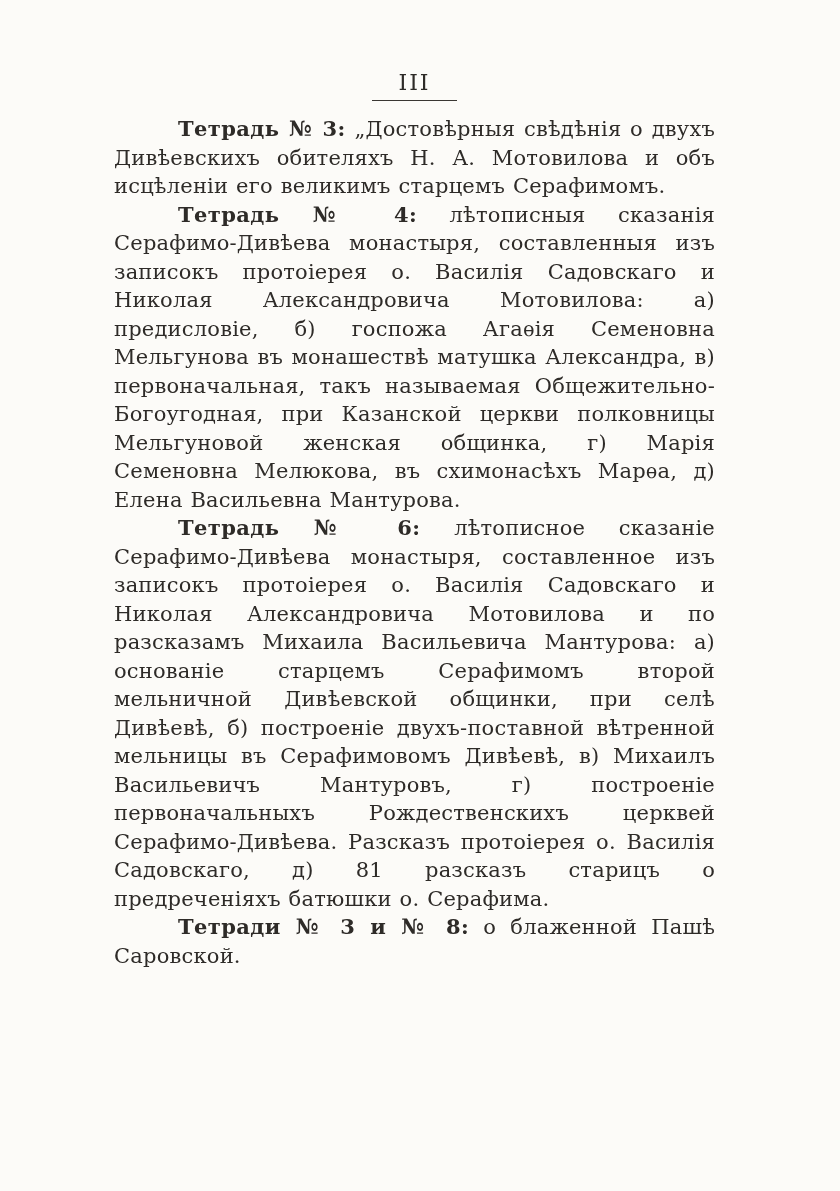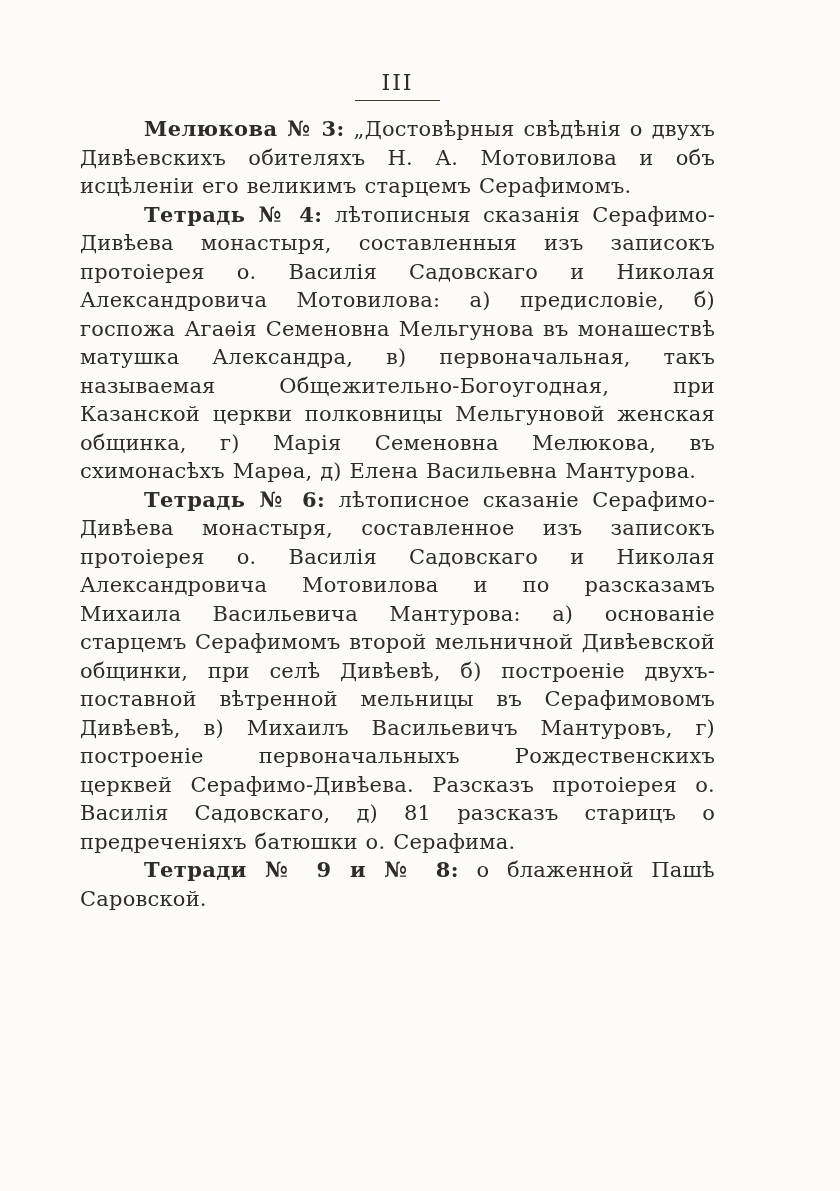--- a/index.html
+++ b/index.html
@@ -7,21 +7,21 @@
     padding: 0;
     background: #e9e7e2;
   }
   .page {
     position: relative;
     width: 840px;
     height: 1191px;
     margin: 0 auto;
     background: #fcfbf8;
     box-sizing: border-box;
-    padding: 70px 125px 0 80px;
+    padding: 70px 125px 0 114px;
     font-family: "DejaVu Serif", "Liberation Serif", serif;
     color: #2e2b28;
     overflow: hidden;
   }
   .page-number-wrap {
     text-align: center;
     margin-bottom: 14px;
   }
   .page-number {
     display: inline-block;
@@ -48,18 +48,18 @@
   }
 </style>
 </head>
 <body>
 
 <div class="page">
   <div class="page-number-wrap">
     <span class="page-number">III</span>
   </div>
   <div class="body-text">
-      <p class="para"><b class="head">Мелюкова № 3:</b> „Достовѣрныя свѣдѣнія о двухъ Дивѣевскихъ обителяхъ Н. А. Мотовилова и объ исцѣленіи его великимъ старцемъ Серафимомъ.</p>
+      <p class="para"><b class="head">Тетрадь № 3:</b> „Достовѣрныя свѣдѣнія о двухъ Дивѣевскихъ обителяхъ Н. А. Мотовилова и объ исцѣленіи его великимъ старцемъ Серафимомъ.</p>
       <p class="para"><b class="head">Тетрадь № 4:</b> лѣтописныя сказанія Серафимо-Дивѣева монастыря, составленныя изъ записокъ протоіерея о. Василія Садовскаго и Николая Александровича Мотовилова: а) предисловіе, б) госпожа Агаѳія Семеновна Мельгунова въ монашествѣ матушка Александра, в) первоначальная, такъ называемая Общежительно-Богоугодная, при Казанской церкви полковницы Мельгуновой женская общинка, г) Марія Семеновна Мелюкова, въ схимонасѣхъ Марѳа, д) Елена Васильевна Мантурова.</p>
       <p class="para"><b class="head">Тетрадь № 6:</b> лѣтописное сказаніе Серафимо-Дивѣева монастыря, составленное изъ записокъ протоіерея о. Василія Садовскаго и Николая Александровича Мотовилова и по разсказамъ Михаила Васильевича Мантурова: а) основаніе старцемъ Серафимомъ второй мельничной Дивѣевской общинки, при селѣ Дивѣевѣ, б) построеніе двухъ-поставной вѣтренной мельницы въ Серафимовомъ Дивѣевѣ, в) Михаилъ Васильевичъ Мантуровъ, г) построеніе первоначальныхъ Рождественскихъ церквей Серафимо-Дивѣева. Разсказъ протоіерея о. Василія Садовскаго, д) 81 разсказъ старицъ о предреченіяхъ батюшки о. Серафима.</p>
-      <p class="para"><b class="head">Тетради № 9 и № 8:</b> о блаженной Пашѣ Саровской.</p>
+      <p class="para"><b class="head">Тетради № 3 и № 8:</b> о блаженной Пашѣ Саровской.</p>
     </div>
 </div>
 
 </body></html>

